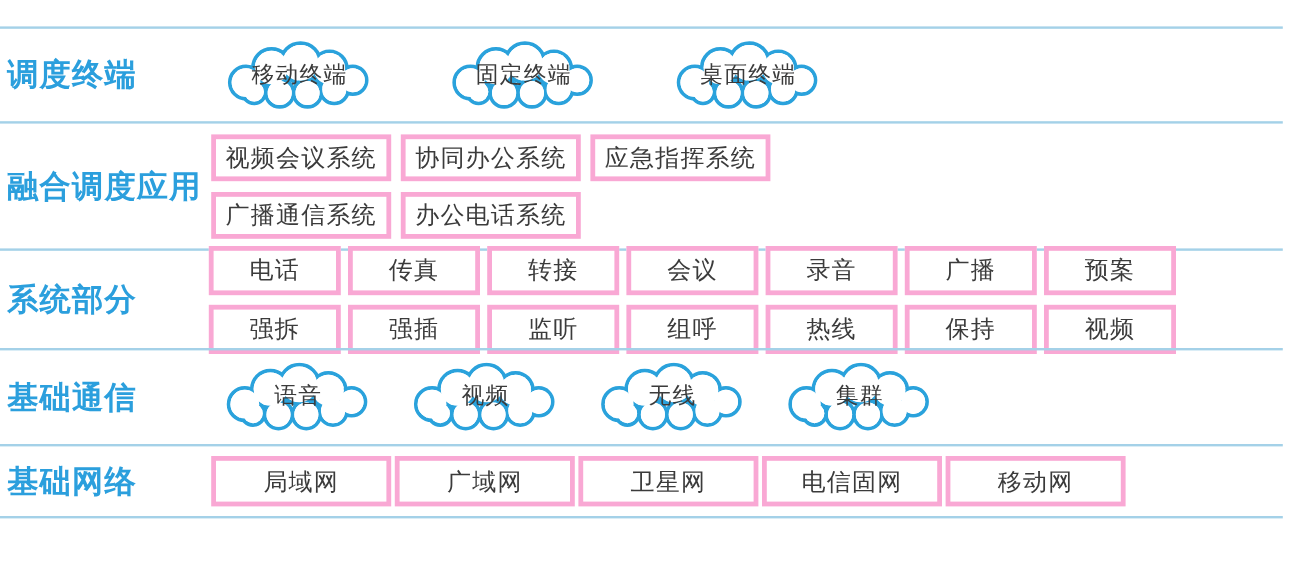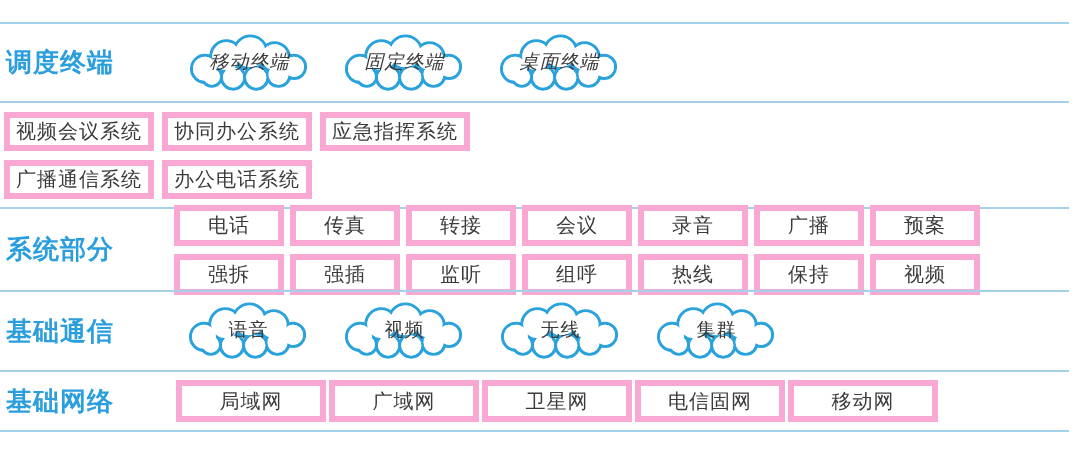--- a/index.html
+++ b/index.html
@@ -43,21 +43,21 @@
     letter-spacing:1px;
     line-height:33px;
     white-space:nowrap;
   }
 
   
   .cloud-strip {
     display:flex;
     align-items:center;
   }
-  .r1 .cloud-strip { padding-left:10px; gap:20px;font-style:italic; }
+  .r1 .cloud-strip { padding-left:10px; gap:52px; }
   .r4 .cloud-strip { padding-left:9px;  gap:21px; }
   .cloud {
     position:relative;
     width:135px;
     height:58px;
     flex:0 0 auto;
   }
   .cloud svg { position:absolute; left:0; top:0; width:100%; height:100%; }
   .cloud .cloud-text {
     position:absolute;
@@ -65,21 +65,21 @@
     display:flex;
     align-items:center;
     justify-content:center;
     font-size:19px;
     color:#3b3b3b;
     letter-spacing:1px;
   }
 
   
   .box {
-    border:6px solid #f9a8d4;
+    border:4px solid #f9a8d4;
     background:#ffffff;
     box-sizing:border-box;
     display:flex;
     align-items:center;
     justify-content:center;
     font-size:20px;
     color:#3b3b3b;
     letter-spacing:1px;
     white-space:nowrap;
   }
@@ -165,20 +165,23 @@
         <div class="cloud">
           <svg viewBox="0 0 136 60">
               <use href="#cloud-shape"></use>
             </svg>
           <span class="cloud-text">桌面终端</span>
         </div>
       </div>
     </div>
 
     <div class="layer-row r2">
+      <div class="layer-label">
+        <span>融合调度应用</span>
+      </div>
       <div class="grid-apps">
         <div class="box">视频会议系统</div>
         <div class="box">协同办公系统</div>
         <div class="box">应急指挥系统</div>
         <div class="box">广播通信系统</div>
         <div class="box">办公电话系统</div>
       </div>
     </div>
 
     <div class="layer-row r3">

